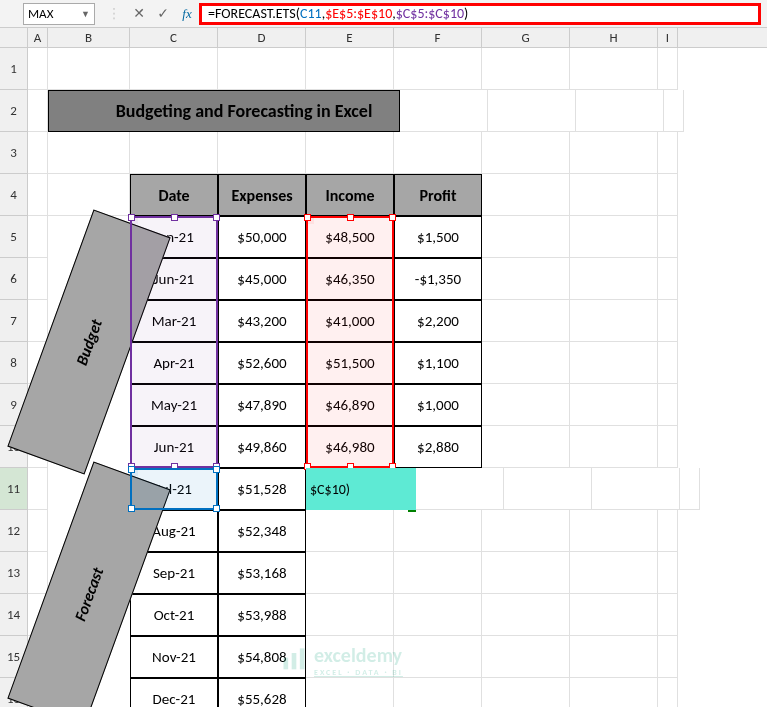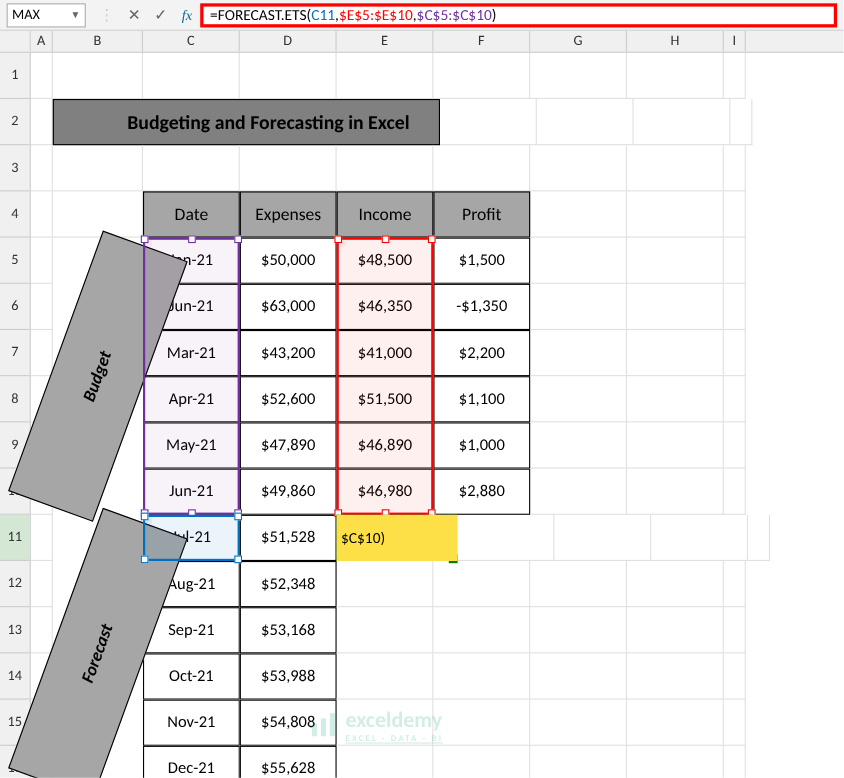--- a/index.html
+++ b/index.html
@@ -1,17 +1,17 @@
 <!DOCTYPE html>
 <html><head>
 <meta charset="utf-8">
 <style>
 * { box-sizing: border-box; margin: 0; padding: 0; }
 body { font-family: Calibri, Arial, sans-serif; font-size: 14px; background: #fff; color: #000; width: 767px; height: 707px; overflow: hidden; position: relative; }
-.formula-bar { display: flex; align-items: center; height: 28px; border-bottom: 1px solid #ccc; background: #f3f3f3; }
+.formula-bar { display: flex; align-items: center; height: 28px; border-bottom: 1px solid #ccc; background: #f3f3f3; padding-left: 17px; }
 .name-box { width: 72px; height: 22px; margin: 0 6px; background: #fff; border: 1px solid #aaa; display: flex; align-items: center; padding: 0 4px; font-size: 13px; }
 .name-box-arrow { font-size: 9px; color: #666; margin-left: auto; }
 .fb-sep { color: #ccc; margin: 0 6px; }
 .fb-btn { width: 24px; text-align: center; color: #666; font-size: 14px; cursor: pointer; }
 .fx { font-style: italic; font-family: 'Times New Roman', serif; font-size: 13px; color: #0369a1; width: 24px; text-align: center; }
 .formula-input { flex: 1; height: 22px; background: #fff; border: 3px solid #ff0000; display: flex; align-items: center; padding: 0 6px; font-size: 14px; margin-right: 6px; }
 .formula-input .eq { color: #000; }
 .formula-input .fn { color: #000; }
 .formula-input .ref1 { color: #0070c0; }
 .formula-input .ref2 { color: #ff0000; }
@@ -22,34 +22,34 @@
 .row-header.thin { height: 20px; }
 .row-header.r11 { background: #d4e6d4; }
 .grid { flex: 1; position: relative; }
 .col-headers { display: flex; height: 20px; background: #f0f0f0; border-bottom: 1px solid #ccc; }
 .col-header { border-right: 1px solid #ccc; display: flex; align-items: center; justify-content: center; font-size: 13px; color: #333; }
 .col-A { width: 20px; } .col-B { width: 82px; } .col-C { width: 88px; } .col-D { width: 88px; } .col-E { width: 88px; } .col-F { width: 88px; } .col-G { width: 88px; } .col-H { width: 88px; } .col-I { width: 20px; }
 .rows { }
 .sheet-row { display: flex; height: 42px; }
 .cell { border-right: 1px solid #e0e0e0; border-bottom: 1px solid #e0e0e0; display: flex; align-items: center; justify-content: center; font-size: 15px; }
 .title-cell { background: #808080; color: #000; font-weight: bold; font-size: 18px; border: 1px solid #000; justify-content: center; padding-left: 40px; }
-.header-cell { background: #a6a6a6; color: #000; font-weight: normal; border: 1px solid #000; font-size: 16px; }
+.header-cell { background: #a6a6a6; color: #000; font-weight: bold; border: 1px solid #000; font-size: 16px; }
 .side-cell { background: #a6a6a6; color: #000; font-weight: bold; border: 1px solid #000; writing-mode: vertical-rl; transform: rotate(200deg); font-size: 16px; font-style: italic; }
 .data-cell { border: 1px solid #000; background: #fff; }
 .watermark { position:absolute; bottom:30px; left:280px; opacity:.2; font-size:20px; font-weight:bold; color:#2a8; pointer-events:none; display:flex; align-items:center; gap:6px;}
 .watermark-sub { font-size:8px; letter-spacing:2px; display:block;text-decoration:underline; }
 .sel-blue { position:absolute; border:2px solid #0070c0; background:rgba(0,112,192,0.08); pointer-events:none; }
 .sel-blue::before, .sel-red::before, .sel-purple::before, .sel-green::before { content:''; position:absolute; width:6px; height:6px; background:inherit; }
 .sel-red { position:absolute; border:2px solid #ff0000; background:rgba(255,0,0,0.06); pointer-events:none; }
 .sel-purple { position:absolute; border:2px solid #7030a0; background:rgba(112,48,160,0.06); pointer-events:none; }
 .sel-green { position:absolute; border:2px dashed #008000; pointer-events:none; }
 .handle { position:absolute; width:7px; height:7px; background:#fff; border:1px solid currentColor; }
 .sel-blue .handle { color:#0070c0; } .sel-red .handle { color:#ff0000; } .sel-purple .handle { color:#7030a0; }
 .fillhandle { position:absolute; right:-4px; bottom:-4px; width:8px; height:8px; background:#008000; }
-.cell.editing { background:#fde047; border:none; justify-content:flex-start; padding-left:4px; font-size:14px; position:relative; z-index:5; width:110px; overflow:visible; white-space:nowrap; }
+.cell.editing { background:#5eead4; border:none; justify-content:flex-start; padding-left:4px; font-size:14px; position:relative; z-index:5; width:110px; overflow:visible; white-space:nowrap; }
 </style>
 </head>
 <body>
 
 <div class="formula-bar">
   <div class="name-box">
     <span>MAX</span>
     <span class="name-box-arrow">▼</span>
   </div>
   <span class="fb-sep">⋮</span>
@@ -153,21 +153,21 @@
           <div class="cell data-cell col-E">$48,500</div>
           <div class="cell data-cell col-F">$1,500</div>
           <div class="cell col-G"></div>
           <div class="cell col-H"></div>
           <div class="cell col-I"></div>
         </div>
       <div class="sheet-row">
           <div class="cell col-A"></div>
           <div class="cell col-B" style="visibility:hidden"></div>
           <div class="cell data-cell col-C">Jun-21</div>
-          <div class="cell data-cell col-D">$63,000</div>
+          <div class="cell data-cell col-D">$45,000</div>
           <div class="cell data-cell col-E">$46,350</div>
           <div class="cell data-cell col-F">-$1,350</div>
           <div class="cell col-G"></div>
           <div class="cell col-H"></div>
           <div class="cell col-I"></div>
         </div>
       <div class="sheet-row">
           <div class="cell col-A"></div>
           <div class="cell col-B" style="visibility:hidden"></div>
           <div class="cell data-cell col-C">Mar-21</div>

